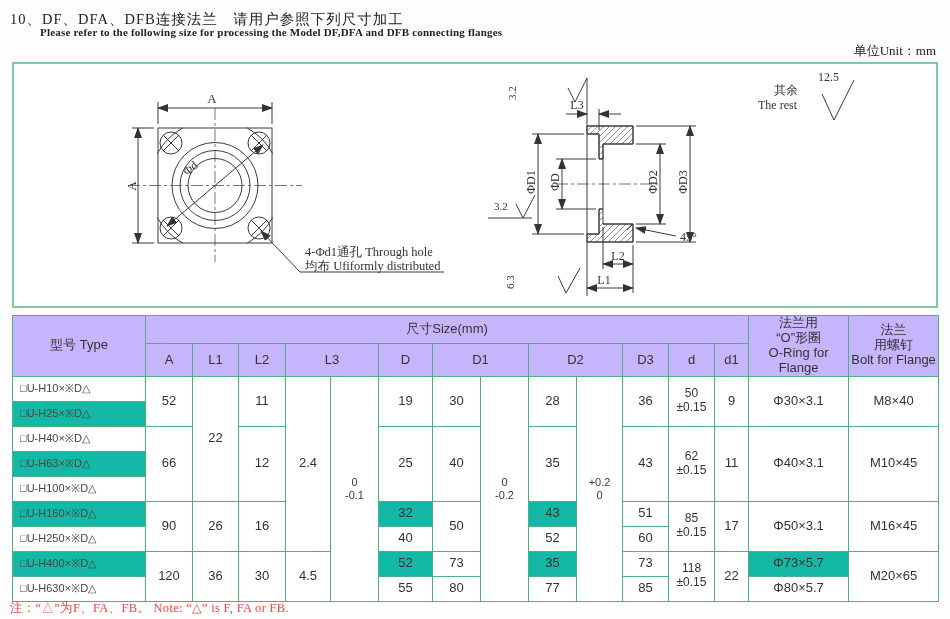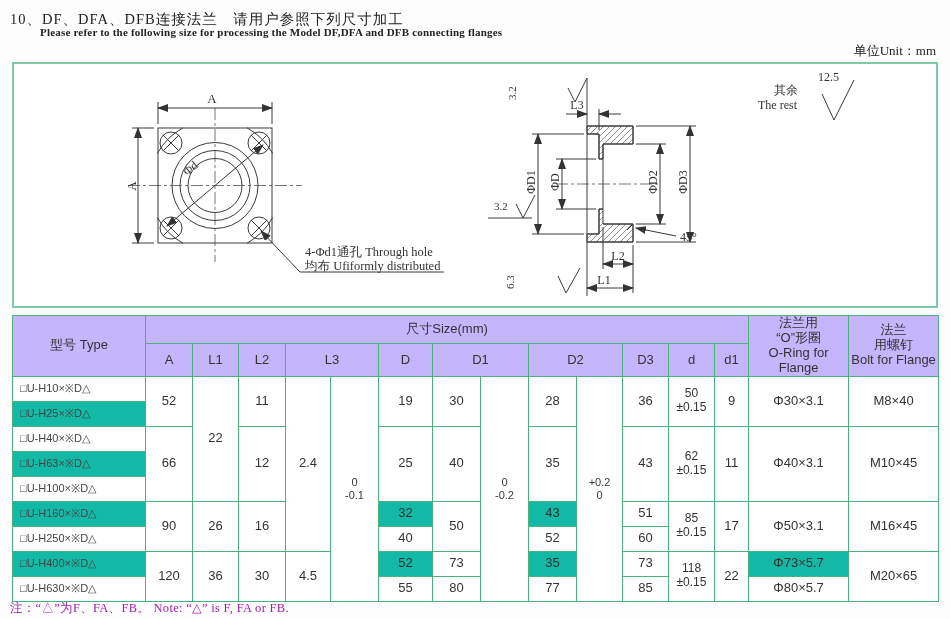--- a/index.html
+++ b/index.html
@@ -31,21 +31,21 @@
     border:1px solid #4cb17c; text-align:center; vertical-align:middle;
     background:#ffffff; padding:0 2px; line-height:1.15;
   }
   .dim-table th { background:#c4b5fd; font-weight:normal; font-size:13px; }
   .dim-table .hdr-multi { white-space:pre-line; font-size:13px; }
   .dim-table .type-cell { text-align:left; padding-left:7px; font-size:11px; color:#444; }
   .dim-table .tint { background:#14b8a6; }
   .dim-table .tol { font-size:11px; white-space:pre-line; color:#3a3a3a; }
   .dim-table .two-line { white-space:pre-line; font-size:12px; }
   .row-h { height:25px; }
-  .note-line { position:absolute; left:10px; top:600px; font-size:12.5px; color:#a21caf; letter-spacing:.3px; }
+  .note-line { position:absolute; left:10px; top:600px; font-size:12.5px; color:#ef4444; letter-spacing:.3px; }
 </style>
 </head>
 <body>
 
 <div class="page">
 
   <div class="title-cn">10、DF、DFA、DFB连接法兰　请用户参照下列尺寸加工</div>
   <div class="subtitle-en">Please refer to the following size for processing the Model DF,DFA and DFB connecting flanges</div>
   <div class="unit-label">单位Unit：mm</div>
 

